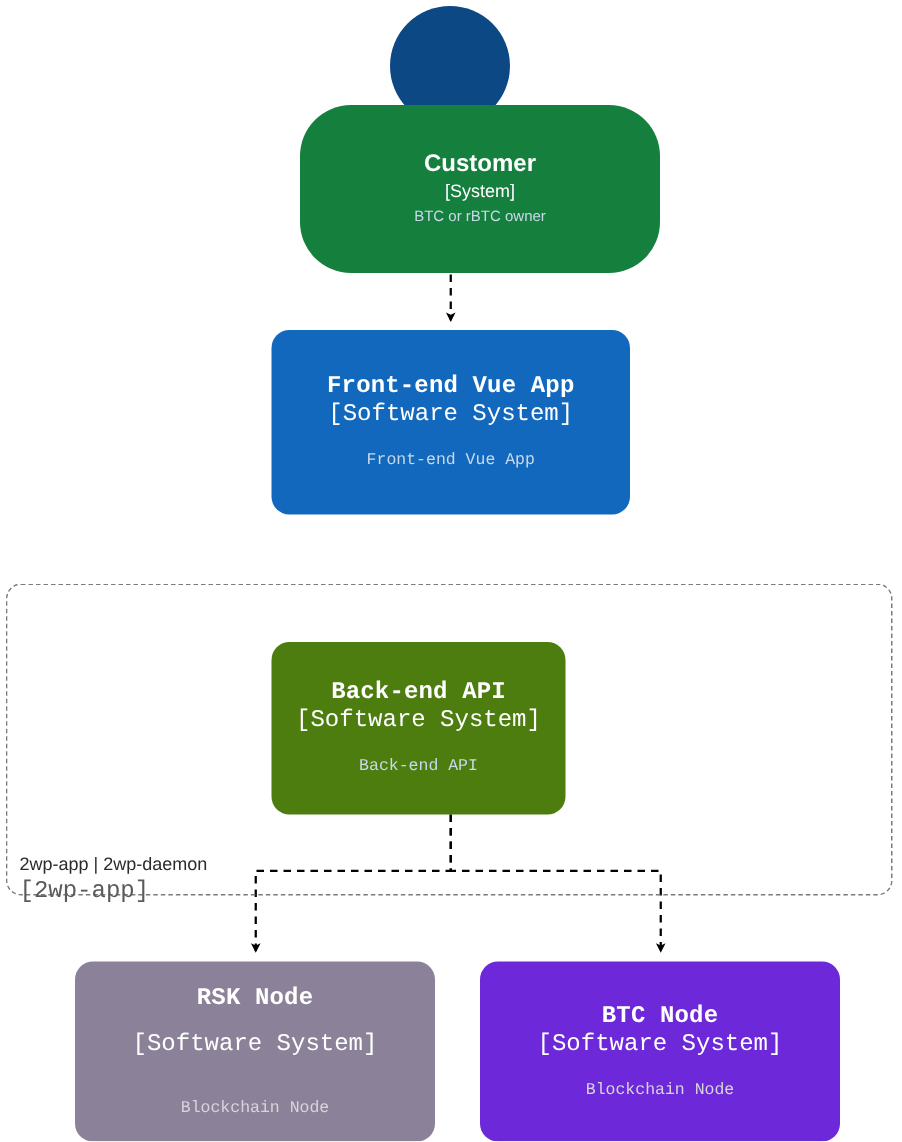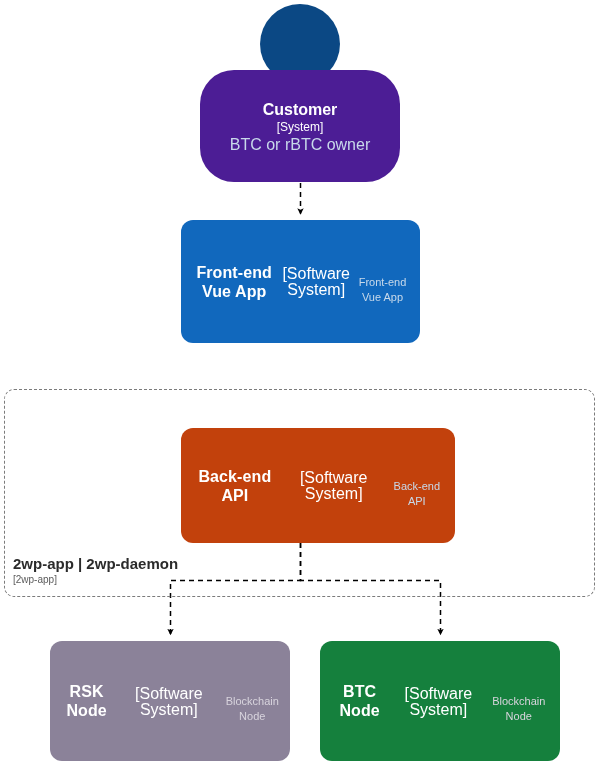--- a/index.html
+++ b/index.html
@@ -19,25 +19,26 @@
     background: #ffffff;
     overflow: hidden;
   }
 
   
   .node {
     position: absolute;
     box-sizing: border-box;
     border-radius: 12px;
     display: flex;
-    flex-direction: row;
+    flex-direction: column;
     align-items: center;
     justify-content: center;
     text-align: center;
     padding: 4px 10px;
+    font-family: Liberation Mono, monospace;
   }
   .node .n-title {
     font-weight: bold;
     font-size: 16px;
     line-height: 19px;
     color: #ffffff;
     letter-spacing: 0.1px;
   }
   .node .n-type {
     font-size: 16px;
@@ -71,49 +72,51 @@
     font-size: 16px;
     line-height: 19px;
     color: #ffffff;
   }
   .person-body .n-type {
     font-size: 12px;
     line-height: 16px;
     color: #ffffff;
   }
   .person-body .n-desc {
-    font-size: 16px;
+    font-size: 10px;
     line-height: 15px;
     margin-top: 2px;
   }
 
   
   .boundary {
     position: absolute;
     box-sizing: border-box;
     border: 1.6px dashed #7b7b7b;
     border-radius: 10px;
     background: transparent;
   }
   .boundary-label {
     position: absolute;
     text-align: left;
     line-height: 1.05;
   }
   .boundary-label .b-title {
-    font-size: 15px;
-    font-weight: bold;
+    font-size: 12px;
+    font-weight: normal;
     color: #2b2b2b;
     display: block;
+    margin-top: 14px;
   }
   .boundary-label .b-type {
-    font-size: 10px;
+    font-size: 16px;
     color: #5b5b5b;
     display: block;
     margin-top: 3px;
+    font-family: Liberation Mono, monospace;
   }
 
   
   #wires {
     position: absolute;
     left: 0;
     top: 0;
     width: 601px;
     height: 761px;
     pointer-events: none;
@@ -144,43 +147,43 @@
     </g>
   </svg>
 
   <div class="boundary" style="left:4px; top:389px; width:591px; height:208px;"></div>
   <div class="boundary-label" style="left:13px; top:556px; width:280px;">
     <span class="b-title">2wp-app | 2wp-daemon</span>
     <span class="b-type">[2wp-app]</span>
   </div>
 
   <div class="person-head" style="left:260px; top:4px; width:80px; height:80px; background:#0B4884;"></div>
-  <div class="person-body" style="left:200px; top:70px; width:200px; height:112px; background:#4c1d95;">
+  <div class="person-body" style="left:200px; top:70px; width:240px; height:112px; background:#15803d;">
     <div class="n-title">Customer</div>
     <div class="n-type">[System]</div>
     <div class="n-desc" style="color:#c8d9ea;">BTC or rBTC owner</div>
   </div>
 
   <div class="node" style="left:181px; top:220px; width:239px; height:123px; background:#1168BD;">
     <div class="n-title">Front-end Vue App</div>
     <div class="n-type">[Software System]</div>
     <div class="n-desc" style="color:#c8d9ea;">Front-end Vue App</div>
   </div>
 
-  <div class="node" style="left:181px; top:428px; width:274px; height:115px; background:#c2410c;">
+  <div class="node" style="left:181px; top:428px; width:196px; height:115px; background:#4d7c0f;">
     <div class="n-title">Back-end API</div>
     <div class="n-type">[Software System]</div>
     <div class="n-desc" style="color:#c8d9ea;">Back-end API</div>
   </div>
 
   <div class="node" style="left:50px; top:641px; width:240px; height:120px; background:#8B8299;gap:12px;">
     <div class="n-title">RSK Node</div>
     <div class="n-type">[Software System]</div>
     <div class="n-desc" style="color:#d8d4dd;">Blockchain Node</div>
   </div>
 
-  <div class="node" style="left:320px; top:641px; width:240px; height:120px; background:#15803d;">
+  <div class="node" style="left:320px; top:641px; width:240px; height:120px; background:#6d28d9;">
     <div class="n-title">BTC Node</div>
     <div class="n-type">[Software System]</div>
     <div class="n-desc" style="color:#d8d4dd;">Blockchain Node</div>
   </div>
 
 </div>
 
 </body></html>

